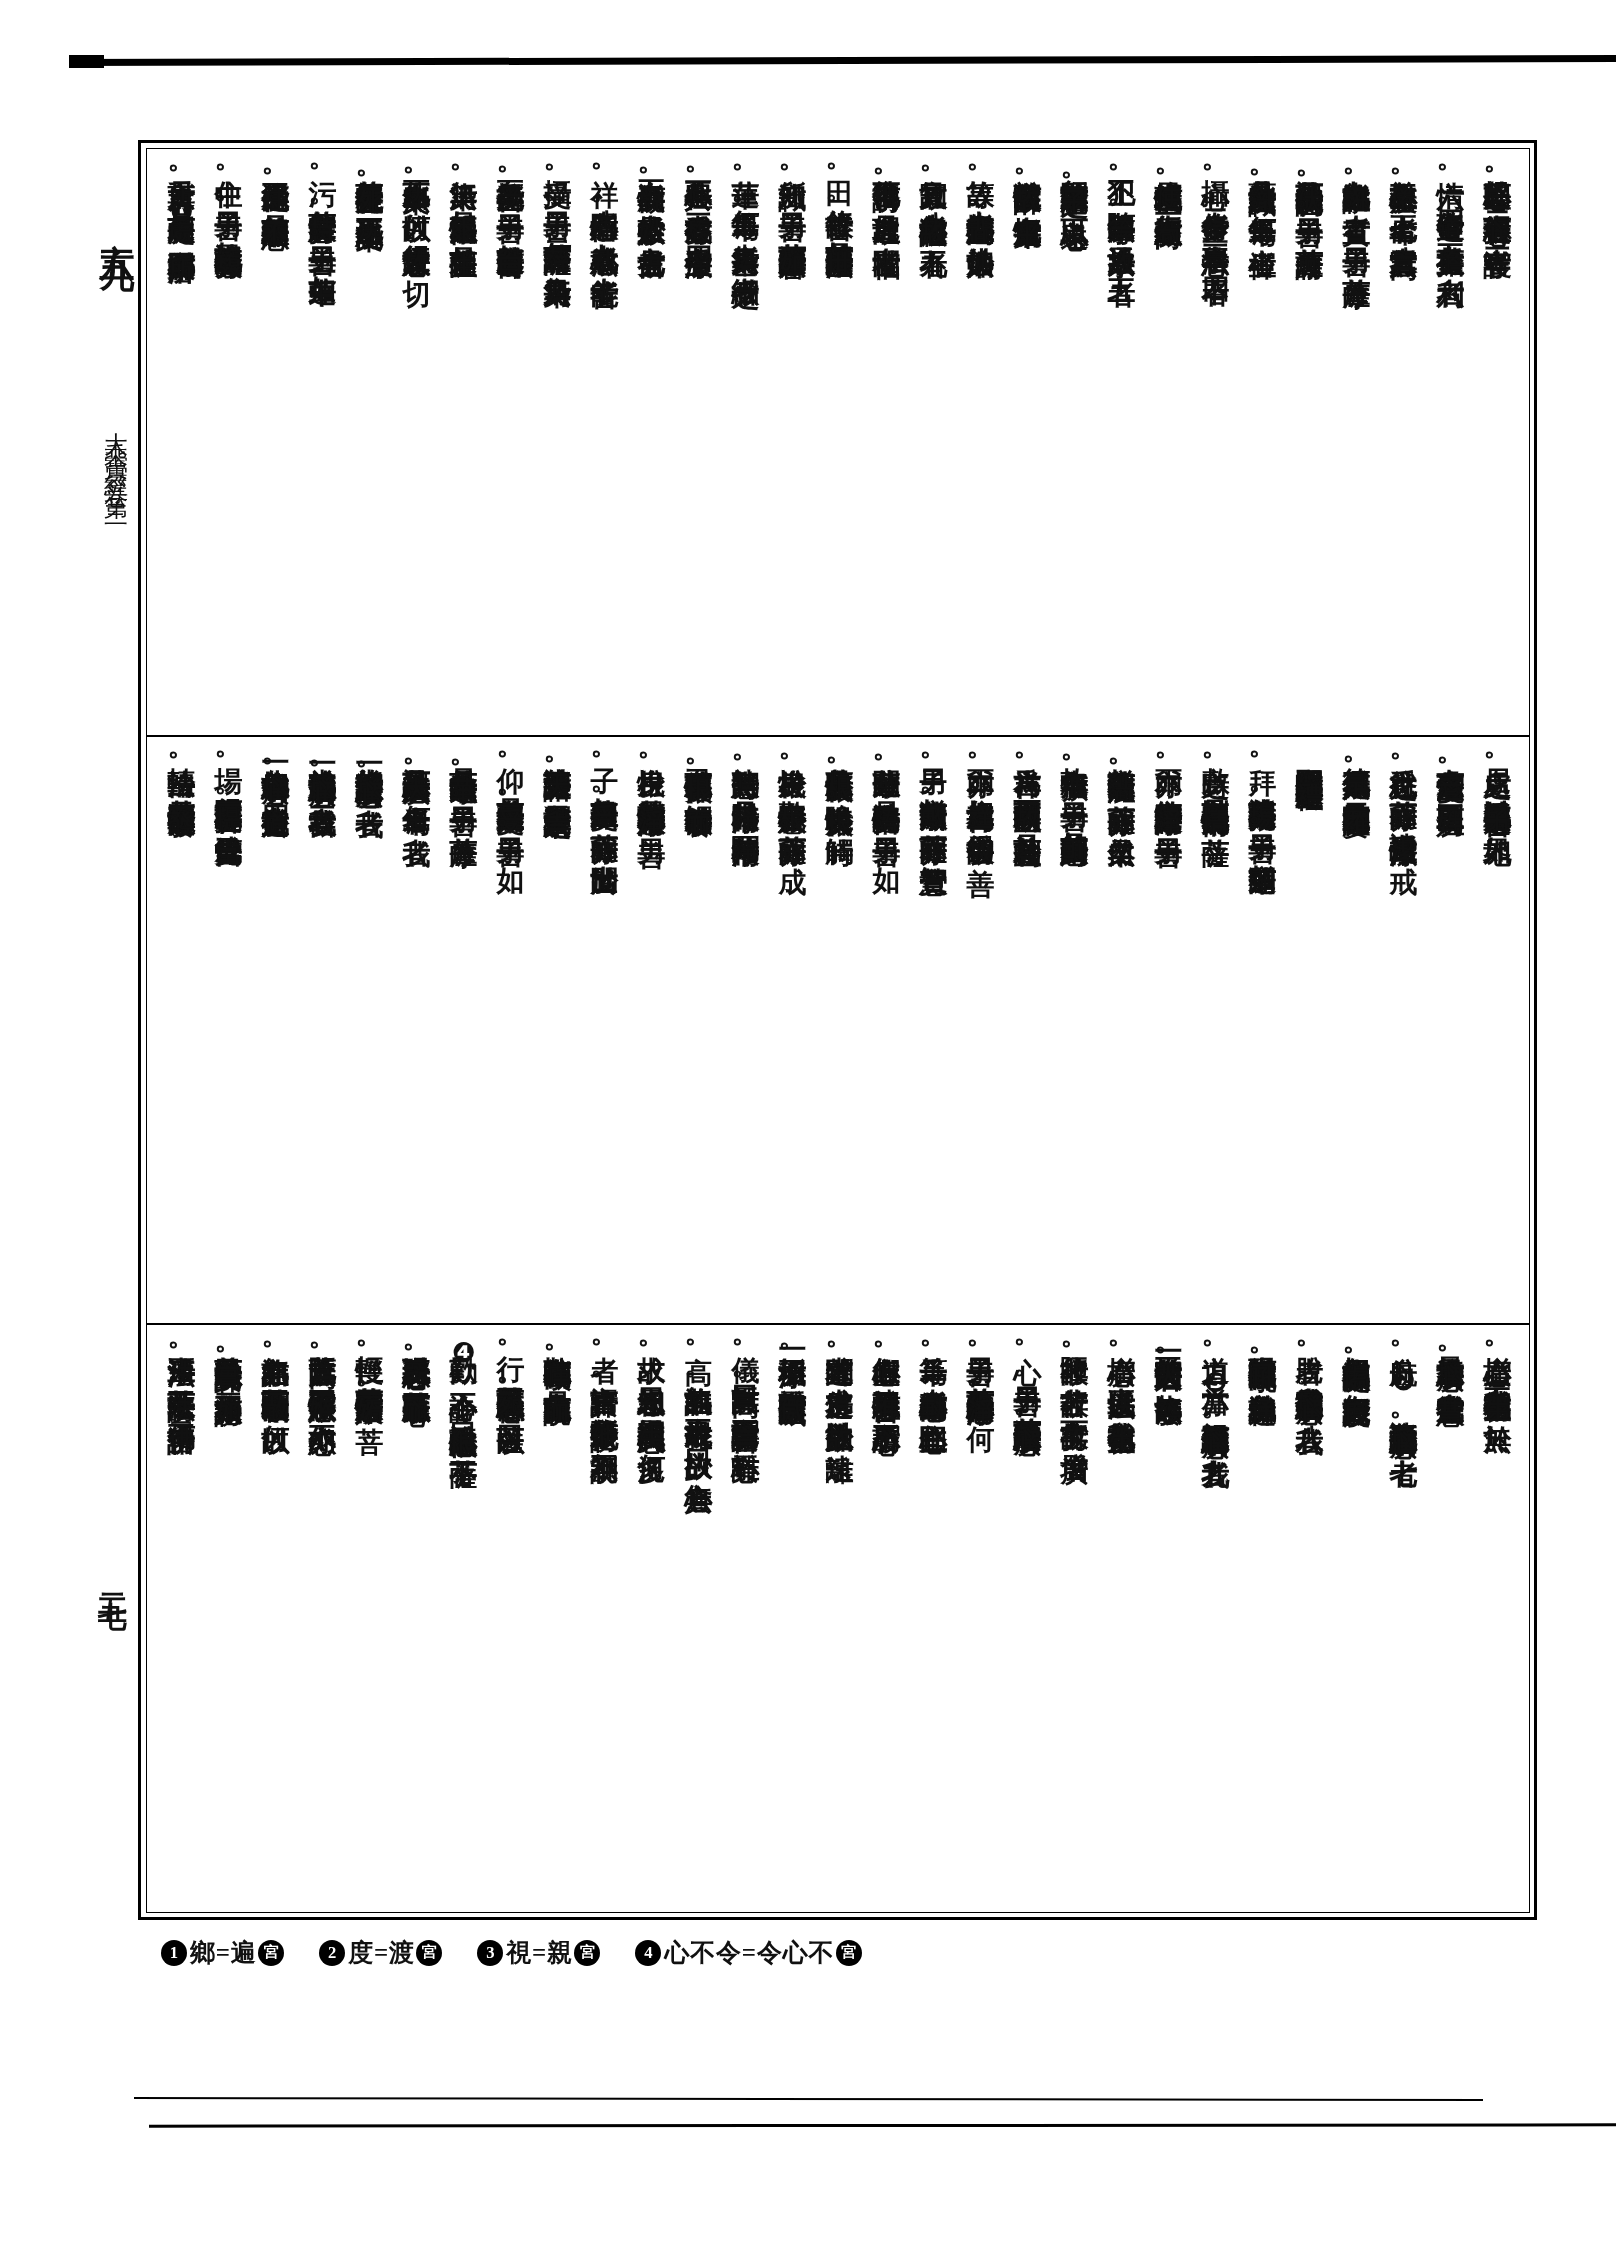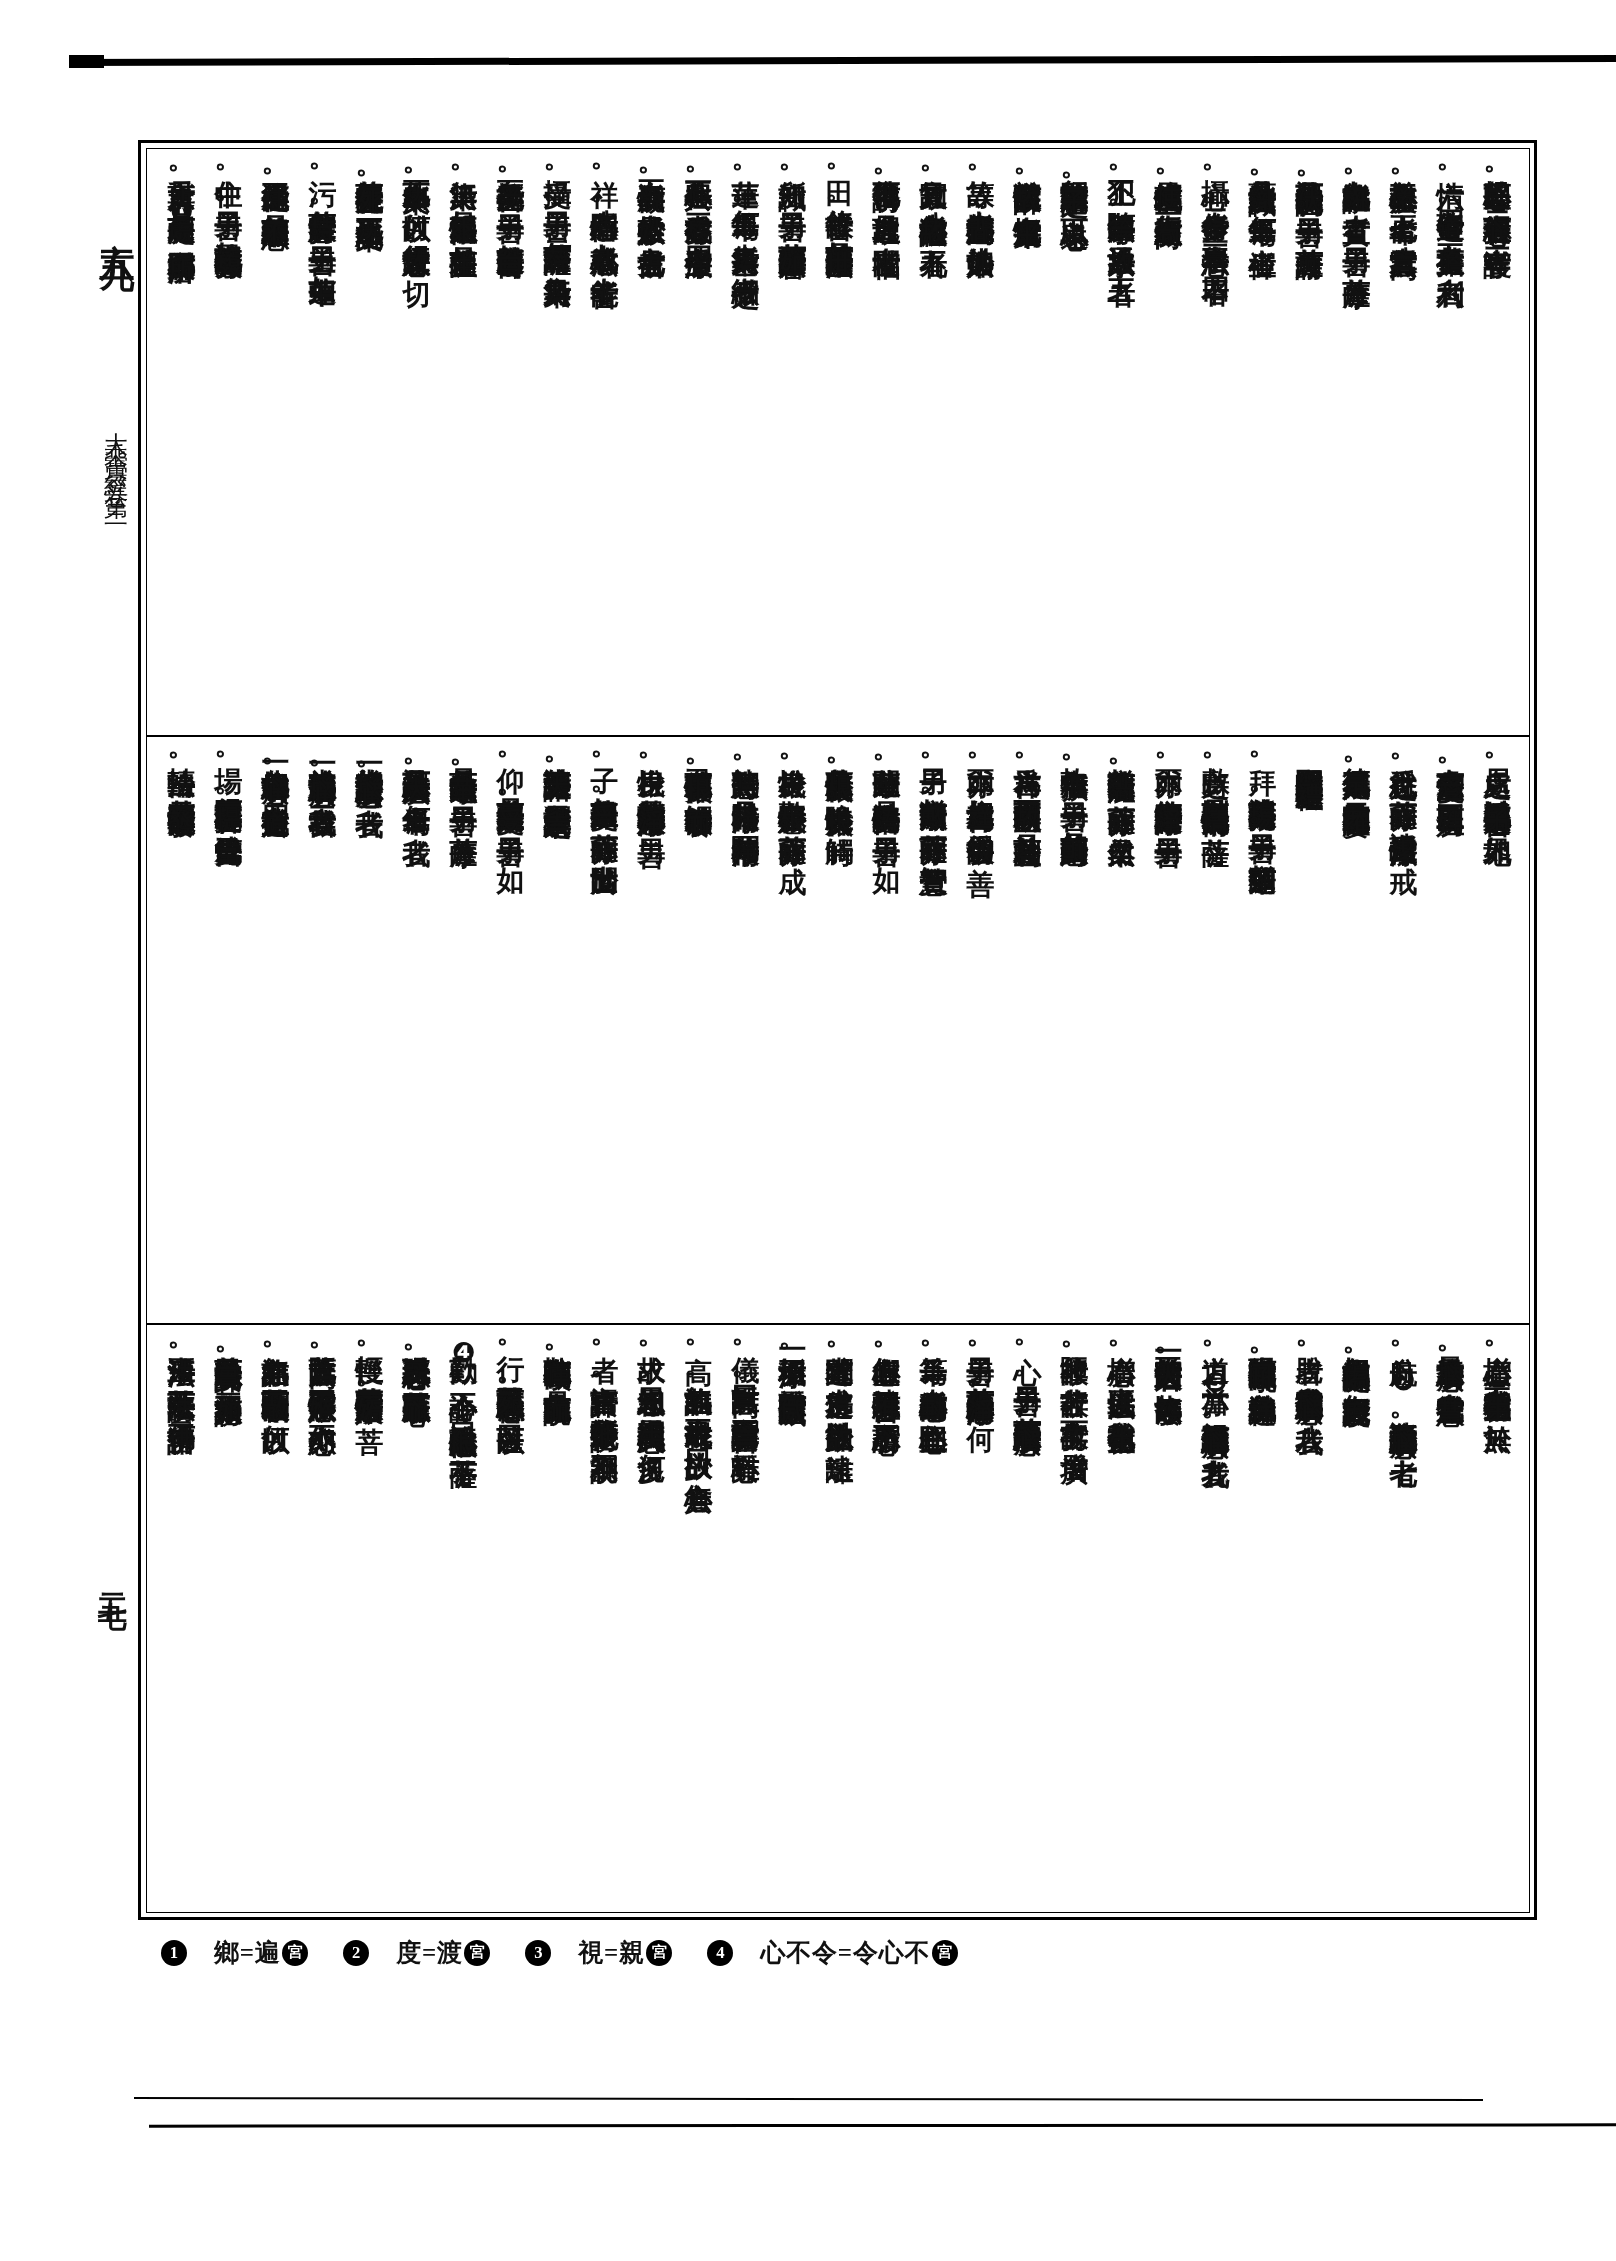--- a/index.html
+++ b/index.html
@@ -54,21 +54,21 @@
     display:flex;align-items:center;
   }
   .fn-item{margin-right:35px;display:inline-flex;align-items:center;}
   .fn-num,.fn-siglum{
     display:inline-flex;align-items:center;justify-content:center;
     width:26px;height:26px;border-radius:50%;
     background:#000;color:#fff;flex:0 0 auto;
   }
   .fn-num{font-size:16.6px;margin-right:3px;}
   .fn-siglum{font-size:15px;margin-left:1.5px;}
-  .fn-text{letter-spacing:0.8px;margin-left:24px;}
+  .fn-text{letter-spacing:0.8px;}
   
   .bottom-rule-1{position:absolute;left:134px;top:2098px;width:1349px;height:2.3px;background:#000;transform:rotate(0.08deg);}
   .bottom-rule-2{position:absolute;left:149px;top:2124px;width:1468px;height:3px;background:#000;transform:rotate(-0.05deg);}
 </style>
 </head>
 <body>
 
 <div class="page">
 
   <div class="top-smudge"></div>

